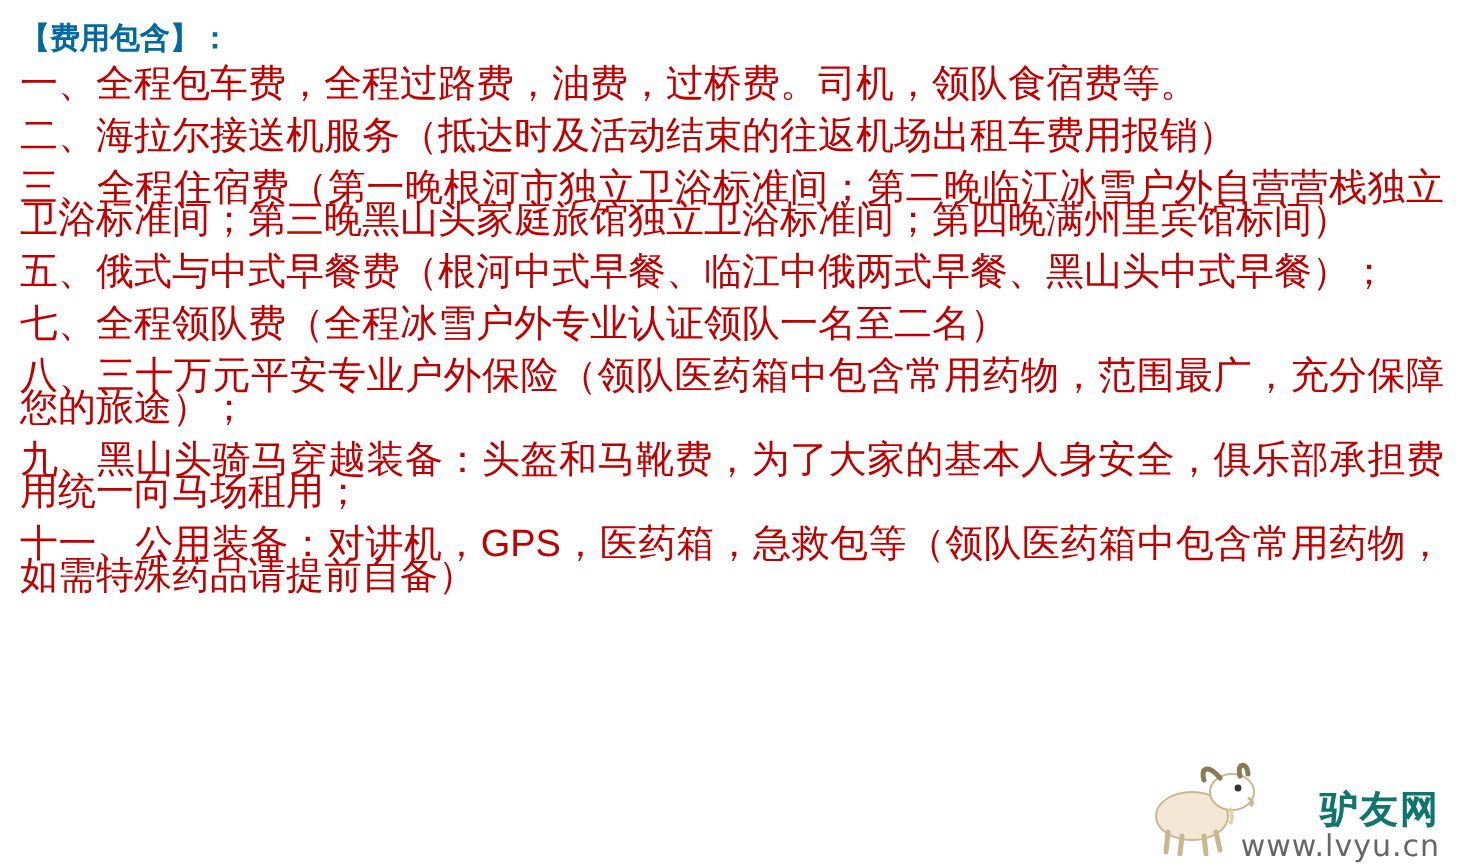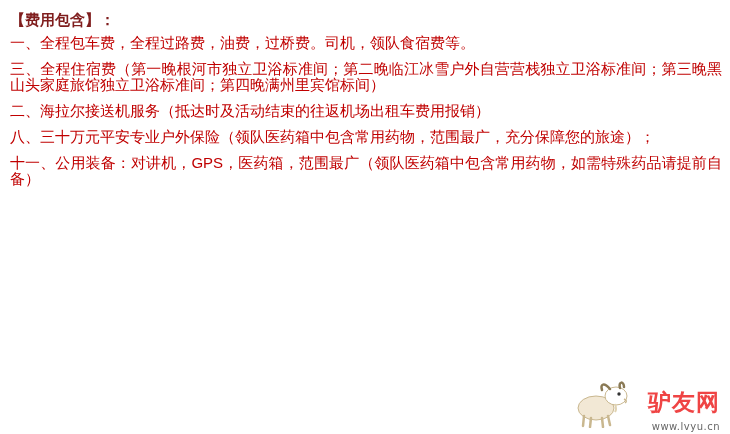--- a/index.html
+++ b/index.html
@@ -15,30 +15,30 @@
     position: relative;
   }
   .page {
     position: relative;
     width: 730px;
     height: 434px;
     box-sizing: border-box;
     padding: 10px 8px 0 8px;
   }
   .title {
-    color: #7f1d1d;
+    color: #0369a1;
     font-weight: bold;
     font-size: 15px;
     line-height: 20px;
     margin: 0 0 5px 2px;
     letter-spacing: 0px;
   }
   .item {
     color: #c00000;
-    font-size: 15px;
+    font-size: 19px;
     line-height: 16px;
     margin: 0 0 10px 2px;
     text-align: justify;
     word-break: break-all;
   }
   .item-strong {
     font-weight: bold;
   }
   
   .watermark {
@@ -47,56 +47,59 @@
     bottom: 2px;
     width: 150px;
     height: 56px;
     pointer-events: none;
   }
   .wm-text {
     position: absolute;
     right: 6px;
     bottom: 14px;
     font-family: "DejaVu Sans", sans-serif;
-    font-size: 23px;
+    font-size: 19px;
     font-weight: bold;
-    color: #ef4444;
+    color: #0f766e;
     letter-spacing: 1px;
     text-shadow: 0 0 2px rgba(255,255,255,0.9);
   }
   .wm-sub {
     position: absolute;
     right: 6px;
     bottom: 0px;
     font-family: "DejaVu Sans", sans-serif;
-    font-size: 10px;
+    font-size: 15px;
     color: #666;
     letter-spacing: 0.5px;
     margin-top: 12px;
   }
   .wm-goat {
     position: absolute;
     right: 96px;
     bottom: 4px;
     width: 56px;
     height: 50px;
   }
 </style>
 </head>
 <body>
 
 <div class="page">
 
   <div class="title">【费用包含】：</div>
 
   <div class="item">一、全程包车费，全程过路费，油费，过桥费。司机，领队食宿费等。</div>
+  <div class="item">二、海拉尔接送机服务（抵达时及活动结束的往返机场出租车费用报销）</div>
   <div class="item">三、全程住宿费（第一晚根河市独立卫浴标准间；第二晚临江冰雪户外自营营栈独立卫浴标准间；第三晚黑山头家庭旅馆独立卫浴标准间；第四晚满州里宾馆标间）</div>
-  <div class="item">二、海拉尔接送机服务（抵达时及活动结束的往返机场出租车费用报销）</div>
+  <div class="item">五、俄式与中式早餐费（根河中式早餐、临江中俄两式早餐、黑山头中式早餐）；</div>
+  <div class="item">七、全程领队费（全程冰雪户外专业认证领队一名至二名）</div>
   <div class="item">八、三十万元平安专业户外保险（领队医药箱中包含常用药物，范围最广，充分保障您的旅途）；</div>
-  <div class="item">十一、公用装备：对讲机，GPS，医药箱，范围最广（领队医药箱中包含常用药物，如需特殊药品请提前自备）</div>
+  <div class="item">九、黑山头骑马穿越装备：头盔和马靴费，为了大家的基本人身安全，俱乐部承担费用统一向马场租用；</div>
+  <div class="item">十一、公用装备：对讲机，GPS，医药箱，急救包等（领队医药箱中包含常用药物，如需特殊药品请提前自备）</div>
 
   <div class="watermark">
     <svg class="wm-goat" viewBox="0 0 56 50">
       <ellipse cx="22" cy="30" rx="18" ry="12" fill="#f2e8d5" stroke="#c9b78f" stroke-width="1"></ellipse>
       <path d="M10 38 L9 48 M17 40 L16 49 M28 40 L29 49 M34 38 L36 47" stroke="#c9b78f" stroke-width="2.5" fill="none" stroke-linecap="round"></path>
       <ellipse cx="42" cy="18" rx="11" ry="9" fill="#ffffff" stroke="#c9b78f" stroke-width="1"></ellipse>
       <path d="M36 11 C30 4, 26 6, 28 12" fill="none" stroke="#8a7a55" stroke-width="2.5" stroke-linecap="round"></path>
       <path d="M46 10 C44 3, 50 3, 50 9" fill="none" stroke="#8a7a55" stroke-width="2.5" stroke-linecap="round"></path>
       <circle cx="45" cy="16" r="1.7" fill="#333"></circle>
       <path d="M50 21 q4 2 1 4" fill="none" stroke="#c9b78f" stroke-width="1.5"></path>

